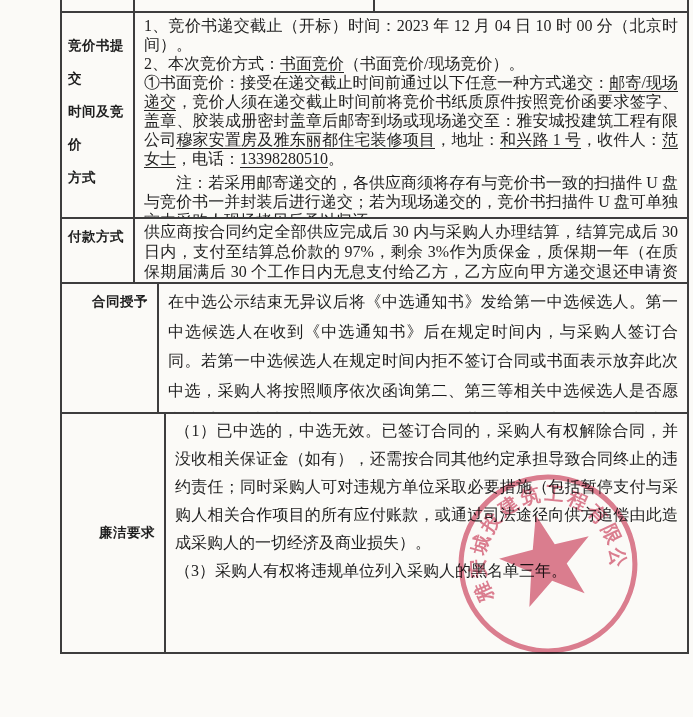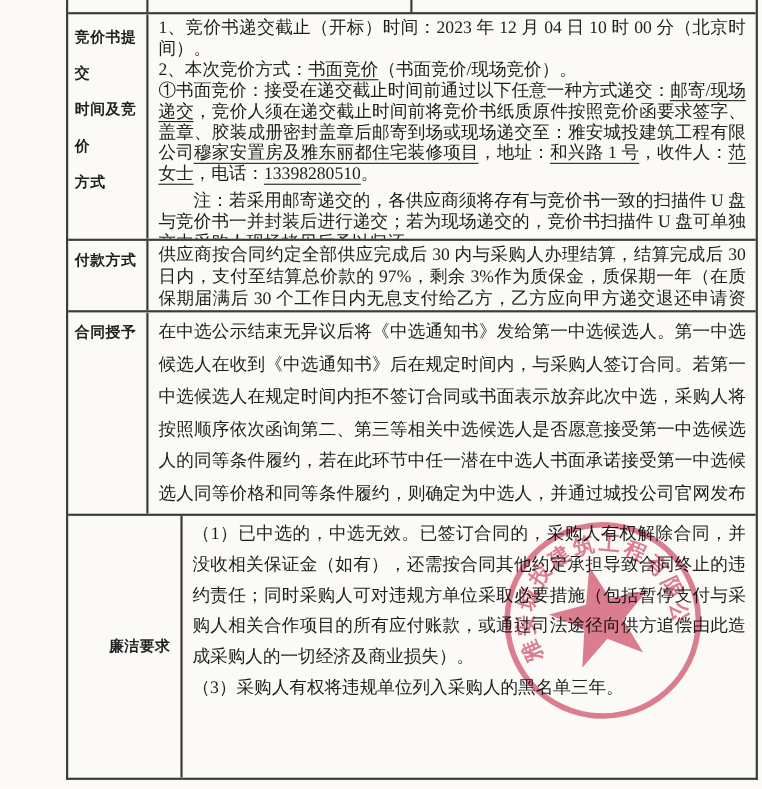--- a/index.html
+++ b/index.html
@@ -10,27 +10,27 @@
     font-family:"Liberation Serif","DejaVu Serif",serif;
     color:#1e1e1e;
   }
   .table{
     position:absolute;left:60px;top:0;width:629px;box-sizing:border-box;
     border-left:2px solid #3d3d3d;border-right:2px solid #3d3d3d;border-bottom:2px solid #3d3d3d;
   }
   .stub{position:relative;height:11px;}
   .stub-v{position:absolute;top:0;width:2px;height:11px;background:#3d3d3d;}
   .t-row{display:flex;border-top:2px solid #3d3d3d;box-sizing:border-box;overflow:hidden;}
-  .r1{height:206px;} .r2{height:65px;} .r3{height:185px;} .r4{height:240px;}
+  .r1{height:206px;} .r2{height:65px;} .r3{height:130px;padding-left:24px;} .r4{height:240px;}
   .lab{
     flex:none;width:73px;box-sizing:border-box;border-right:2px solid #3d3d3d;
     font-family:"Liberation Sans","DejaVu Sans",sans-serif;font-weight:bold;
     font-size:13.5px;white-space:pre-line;padding:6px 2px 0 6px;letter-spacing:.5px;
   }
-  .lab-tall{line-height:33px;padding-top:4px;}
+  .lab-tall{line-height:33px;padding-top:16px;}
   .lab-top{line-height:20px;padding-top:8px;}
   .lab-center{display:flex;align-items:center;padding-top:0;margin-left:31px;}
   .con{
     flex:1;box-sizing:border-box;padding:3px 9px 0 9px;
     font-size:16px;text-align:justify;word-break:break-all;
   }
   .con p{margin:0;}
   .lh19 p{line-height:19px;}
   .lh20 p{line-height:20px;}
   .lh29 p{line-height:29.5px;}

